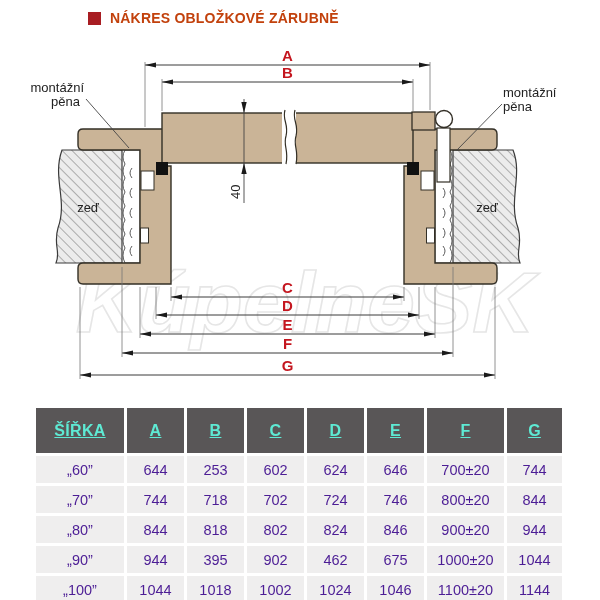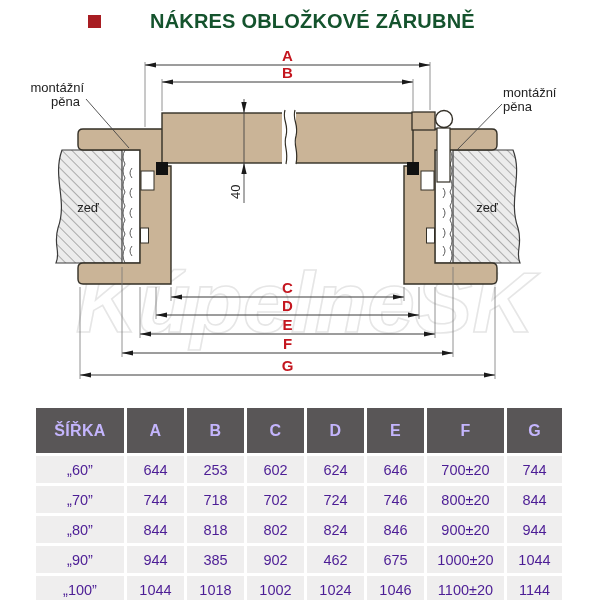--- a/index.html
+++ b/index.html
@@ -7,33 +7,32 @@
     width:600px;height:600px;position:relative;overflow:hidden;
     background:#ffffff;
     font-family:"Liberation Sans","DejaVu Sans",sans-serif;
   }
   .title-row{
     position:absolute;top:10px;left:88px;z-index:3;
     display:flex;align-items:center;gap:9px;
   }
   .title-bullet{width:13px;height:13px;background:#a81d22;flex:0 0 auto;}
   .title-text{
-    font-size:20px;font-weight:bold;color:#14532d;letter-spacing:.2px;
+    font-size:14px;font-weight:bold;color:#c2410c;letter-spacing:.2px;
     white-space:nowrap;
-    margin-left:40px;
   }
   svg.diagram{position:absolute;top:0;left:0;z-index:1;}
   .dim-label{fill:#c4161f;font-size:15px;font-weight:bold;text-anchor:middle;}
   .small-label{fill:#222;font-size:13px;}
   .wm{fill:none;stroke:#e6e6e6;stroke-width:1.6;font-size:86px;font-style:italic;font-weight:bold;text-anchor:middle;}
   .tbl-wrap{position:absolute;top:405px;left:33px;z-index:2;}
   table{border-collapse:separate;border-spacing:3px;}
   th{
-    background:#595657;color:#c4b5fd;font-weight:bold;font-size:16px;
-    height:43px;text-align:center;vertical-align:middle;letter-spacing:.3px;
+    background:#595657;color:#5eead4;font-weight:bold;font-size:16px;
+    height:43px;text-align:center;vertical-align:middle;letter-spacing:.3px;text-decoration:underline;
   }
   td{
     background:#efeeee;color:#4c1d95;font-size:14.5px;height:25px;
     text-align:center;vertical-align:middle;
   }
 </style>
 </head>
 <body>
 
 <div class="title-row">
@@ -225,21 +224,21 @@
           <td>818</td>
           <td>802</td>
           <td>824</td>
           <td>846</td>
           <td>900±20</td>
           <td>944</td>
         </tr>
         <tr>
           <td>„90”</td>
           <td>944</td>
-          <td>385</td>
+          <td>395</td>
           <td>902</td>
           <td>462</td>
           <td>675</td>
           <td>1000±20</td>
           <td>1044</td>
         </tr>
         <tr>
           <td>„100”</td>
           <td>1044</td>
           <td>1018</td>

